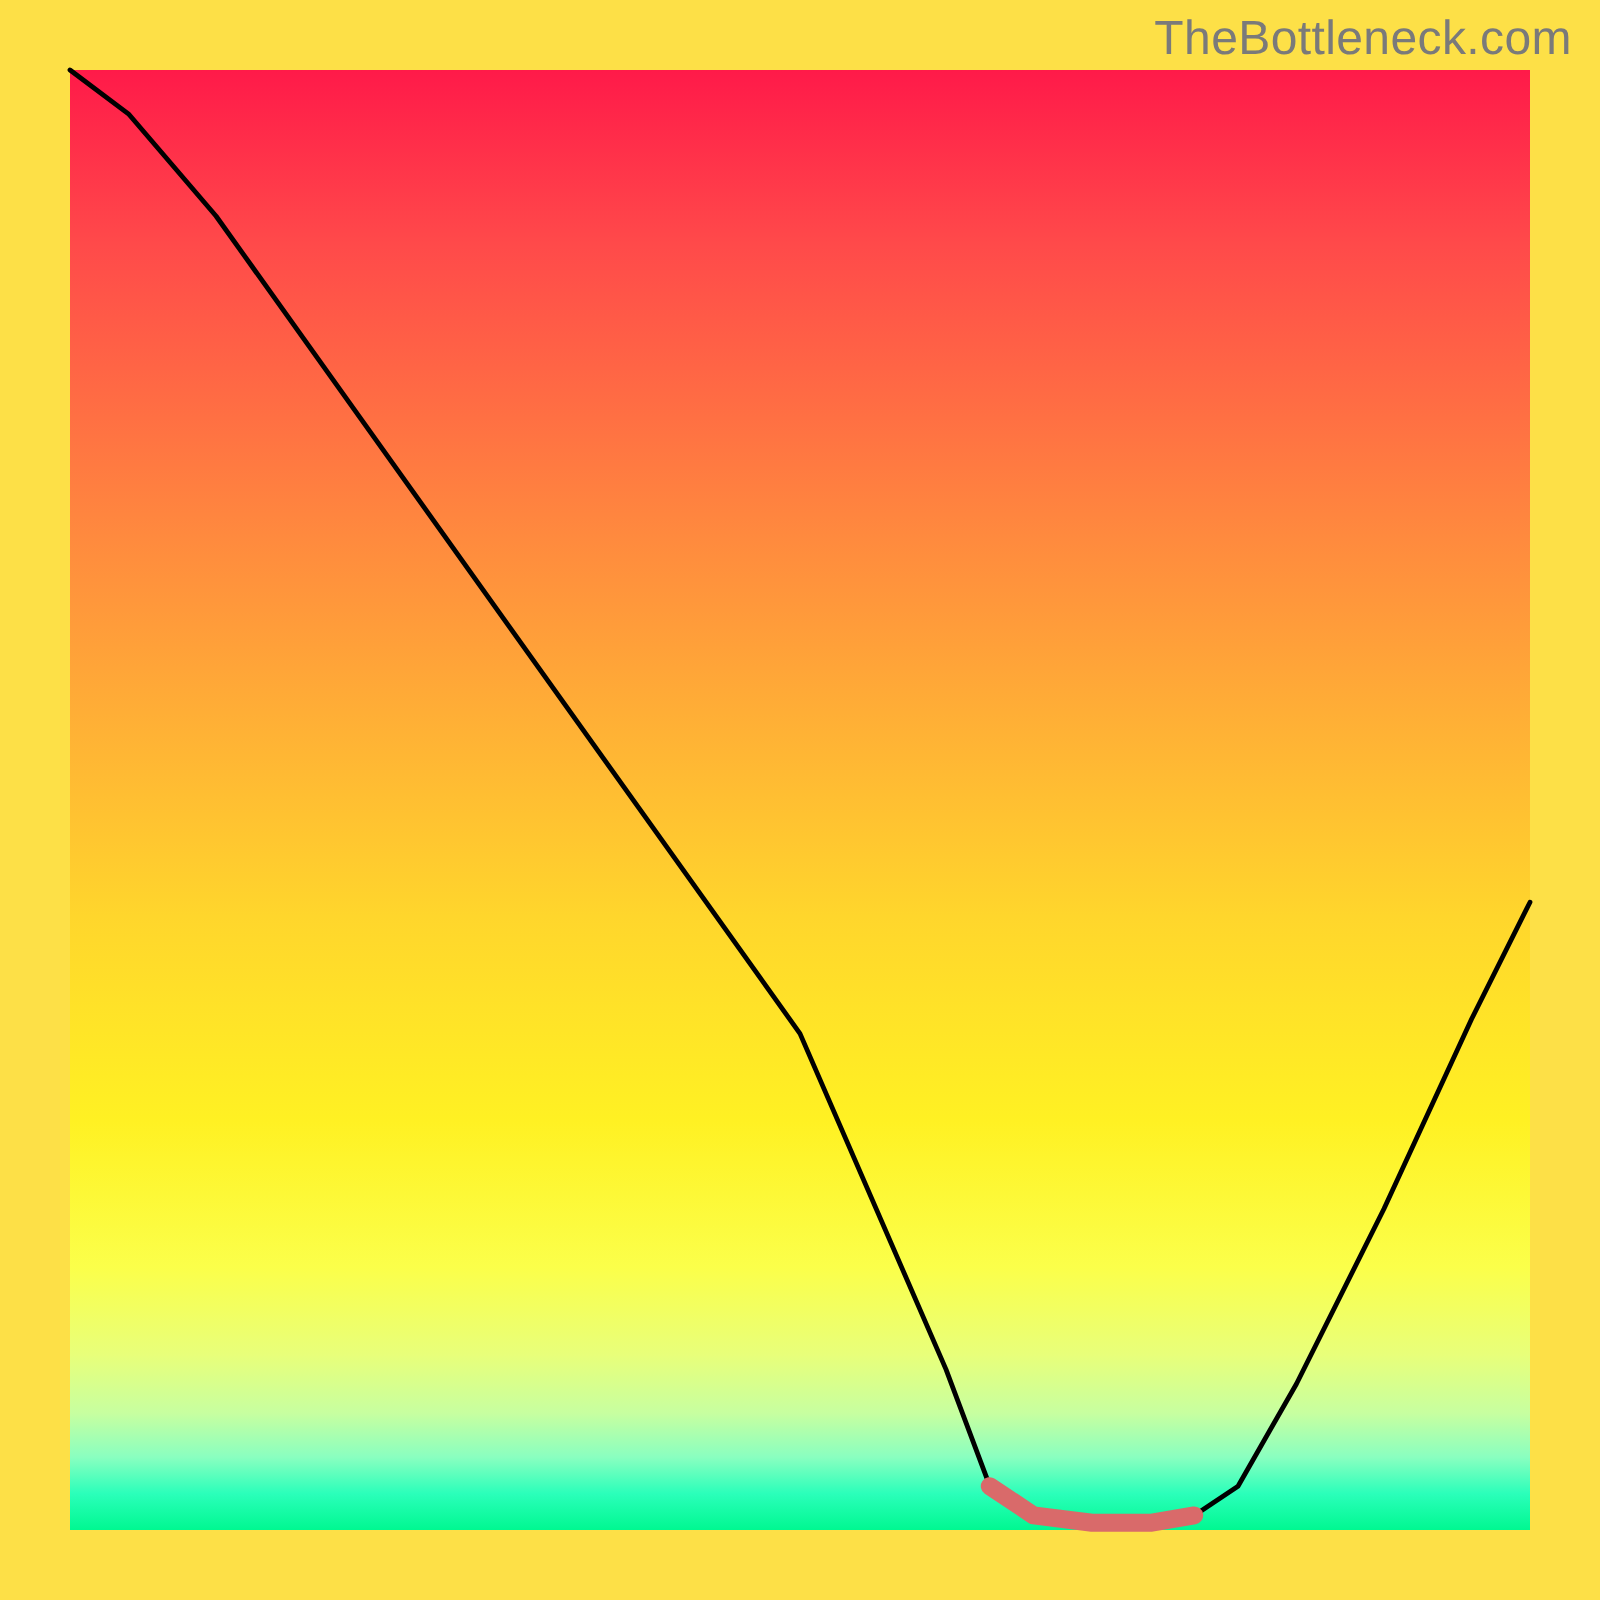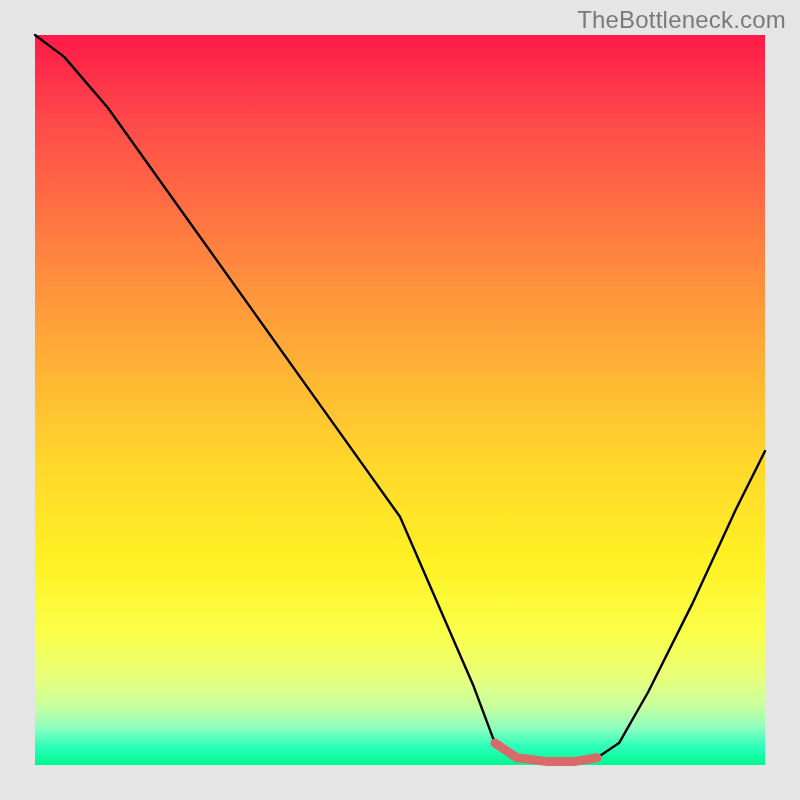--- a/index.html
+++ b/index.html
@@ -10,21 +10,21 @@
     background: #000;
     overflow: hidden;
     font-family: Arial, Helvetica, sans-serif;
   }
   .frame {
     position: absolute;
     left: 0;
     top: 0;
     width: 800px;
     height: 800px;
-    background: #e5e5e5;
+    background: #fde047;
   }
   .plot {
     position: absolute;
     left: 35px;
     top: 35px;
     width: 730px;
     height: 730px;
     background: linear-gradient(to bottom,
       #ff1a49 0%,
       #ff4a4a 12%,

